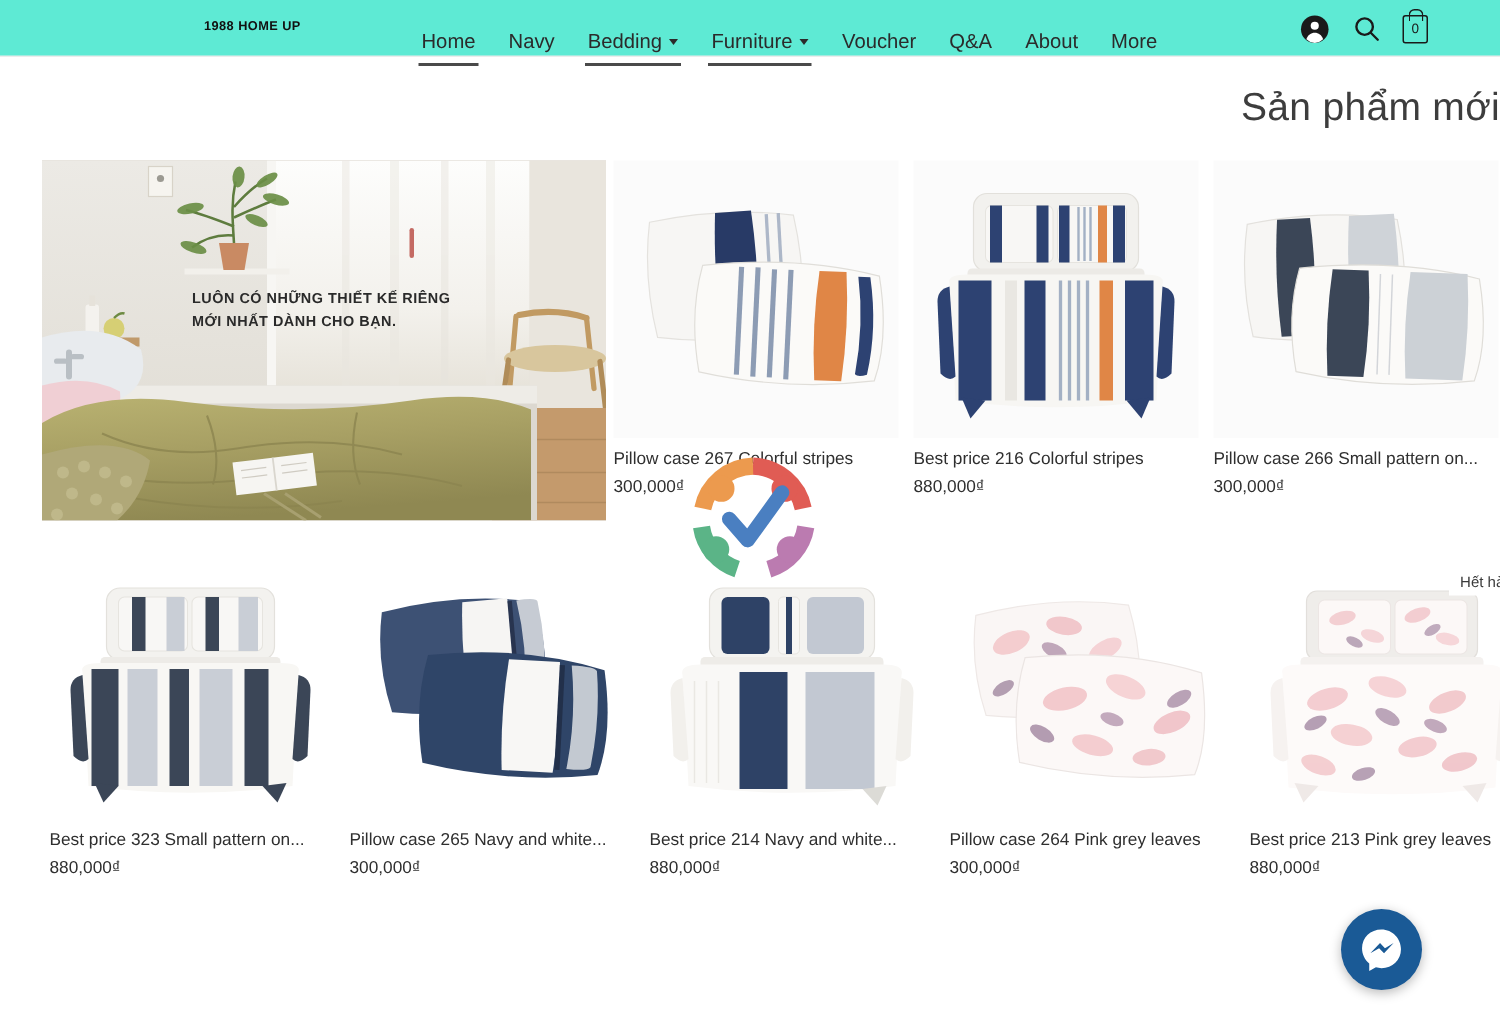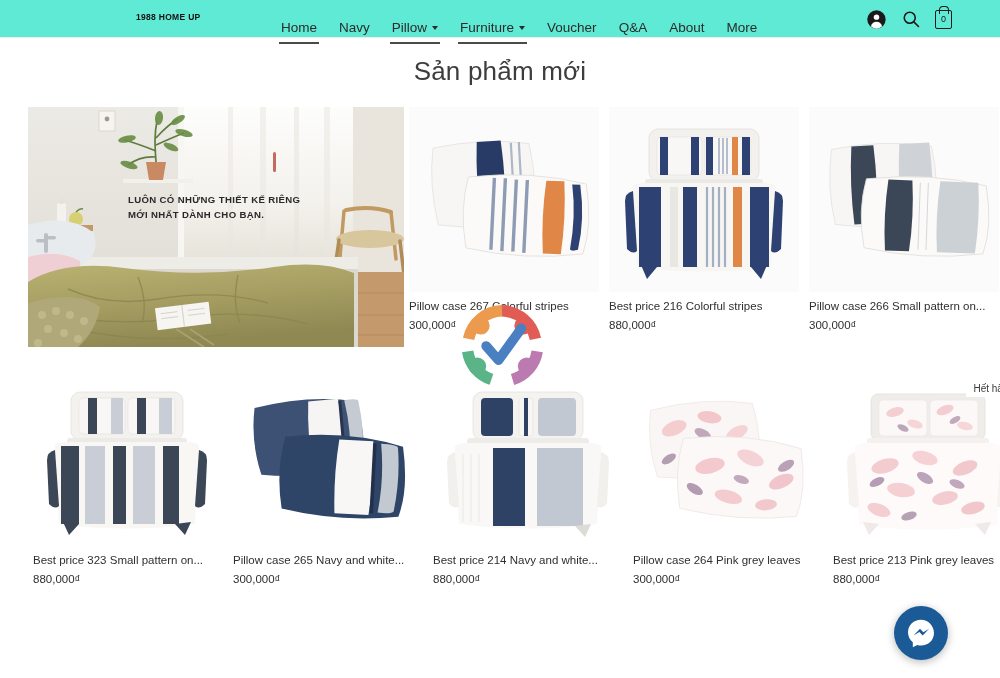--- a/index.html
+++ b/index.html
@@ -62,21 +62,21 @@
     content: ""; position: absolute; top: -4.5px; left: 50%;
     transform: translateX(-50%);
     width: 8px; height: 7px;
     border: 1.6px solid #1a1a1a; border-bottom: none;
     border-radius: 4px 4px 0 0;
   }
   .bag-count { font-size: 9px; color: #1a1a1a; line-height: 1; }
 
   
   .page-title {
-    width: 1000px; text-align: center;
+    width: 1000px; text-align: right;
     font-size: 26px; color: #3d3d3d; font-weight: 400;
     margin-top: 18px; letter-spacing: 0.2px;
   }
 
   
   .grid {
     position: relative;
     width: 1000px;
     margin-top: 20px;
     padding: 0 28px;
@@ -156,21 +156,21 @@
   <div class="logo">1988 HOME UP</div>
 
   <div class="nav">
     <div class="nav-item active">
       <span>Home</span>
     </div>
     <div class="nav-item">
       <span>Navy</span>
     </div>
     <div class="nav-item active">
-      <span>Pillow</span>
+      <span>Bedding</span>
       <span class="caret"></span>
     </div>
     <div class="nav-item active">
       <span>Furniture</span>
       <span class="caret"></span>
     </div>
     <div class="nav-item">
       <span>Voucher</span>
     </div>
     <div class="nav-item">

